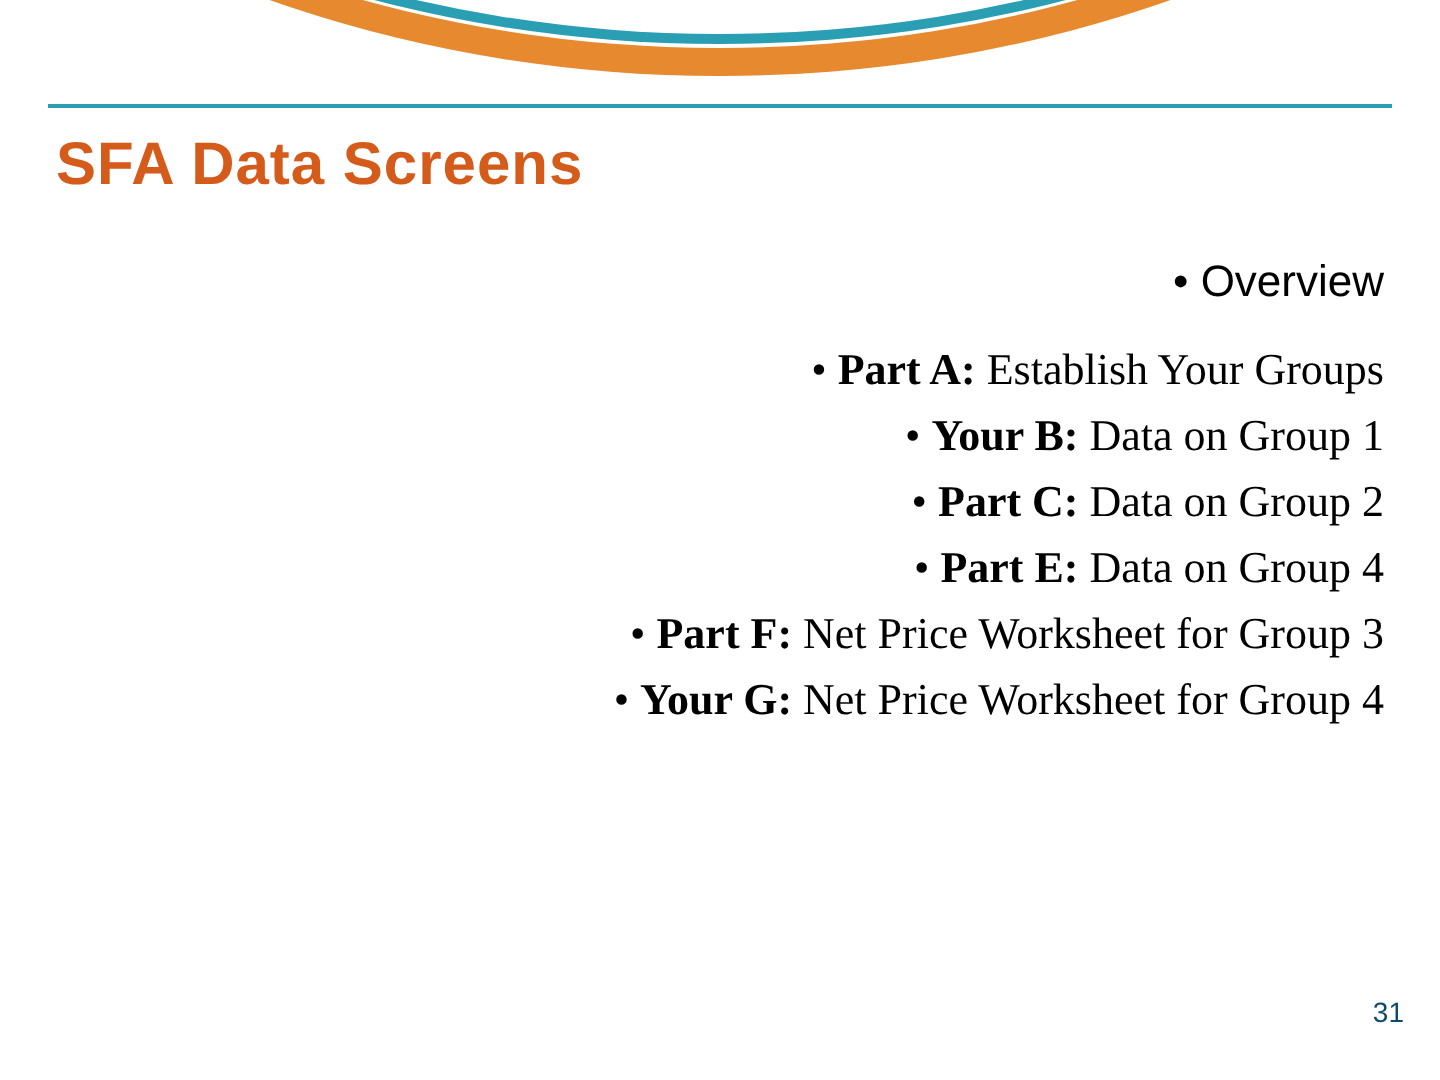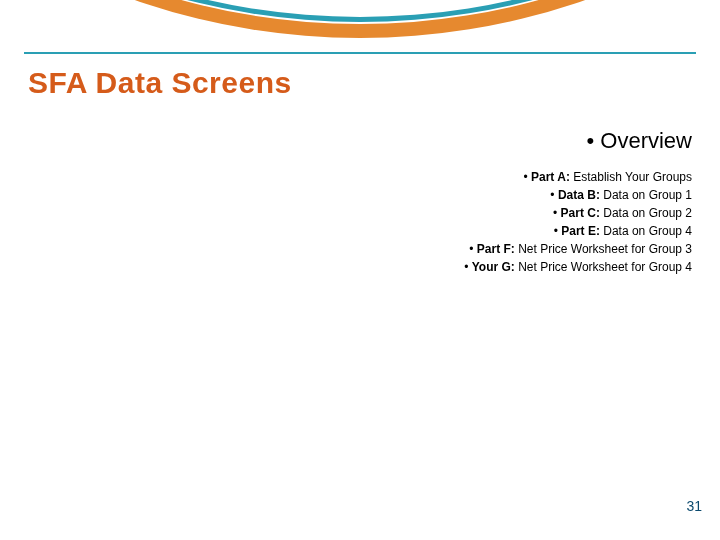--- a/index.html
+++ b/index.html
@@ -21,21 +21,21 @@
     position: absolute; left: 28px; top: 66px; font-weight: 700;
     font-size: 30px; color: var(--title); letter-spacing: 0.5px;
   }
 
   .content { position: absolute; left: 28px; top: 128px; right: 28px; color:#000; }
 
   ul.level1 { list-style: none; font-size: 22px; }
   ul.level1 > li::before { content: "• "; }
   ul.level1 > li { margin-left: 4px; text-align: right; }
 
-  ul.level2 { list-style: none; font-size: 12px; margin-top: 14px; }
+  ul.level2 { list-style: none; font-size: 22px; margin-top: 14px; font-family: Liberation Serif, serif; }
   ul.level2 > li { margin-left: 40px; line-height: 1.5; }
   ul.level2 > li::before { content: "•  "; }
   .part-label { font-weight: 700; }
 
   .pagenum { position: absolute; right: 18px; bottom: 26px; font-size: 14px; color:#0c4a6e; font-family: Verdana, sans-serif; }
 </style>
 </head>
 <body>
 
 <div class="slide">
@@ -44,21 +44,21 @@
   <div class="rule"></div>
 
   <div class="title">SFA Data Screens</div>
 
   <div class="content">
     <ul class="level1">
       <li>
         <span>Overview</span>
         <ul class="level2">
           <li><span class="part-label">Part A:</span> <span>Establish Your Groups</span></li>
-          <li><span class="part-label">Data B:</span> <span>Data on Group 1</span></li>
+          <li><span class="part-label">Your B:</span> <span>Data on Group 1</span></li>
           <li><span class="part-label">Part C:</span> <span>Data on Group 2</span></li>
           <li><span class="part-label">Part E:</span> <span>Data on Group 4</span></li>
           <li><span class="part-label">Part F:</span> <span>Net Price Worksheet for Group 3</span></li>
           <li><span class="part-label">Your G:</span> <span>Net Price Worksheet for Group 4</span></li>
         </ul>
       </li>
     </ul>
   </div>
 
   <div class="pagenum">31</div>

